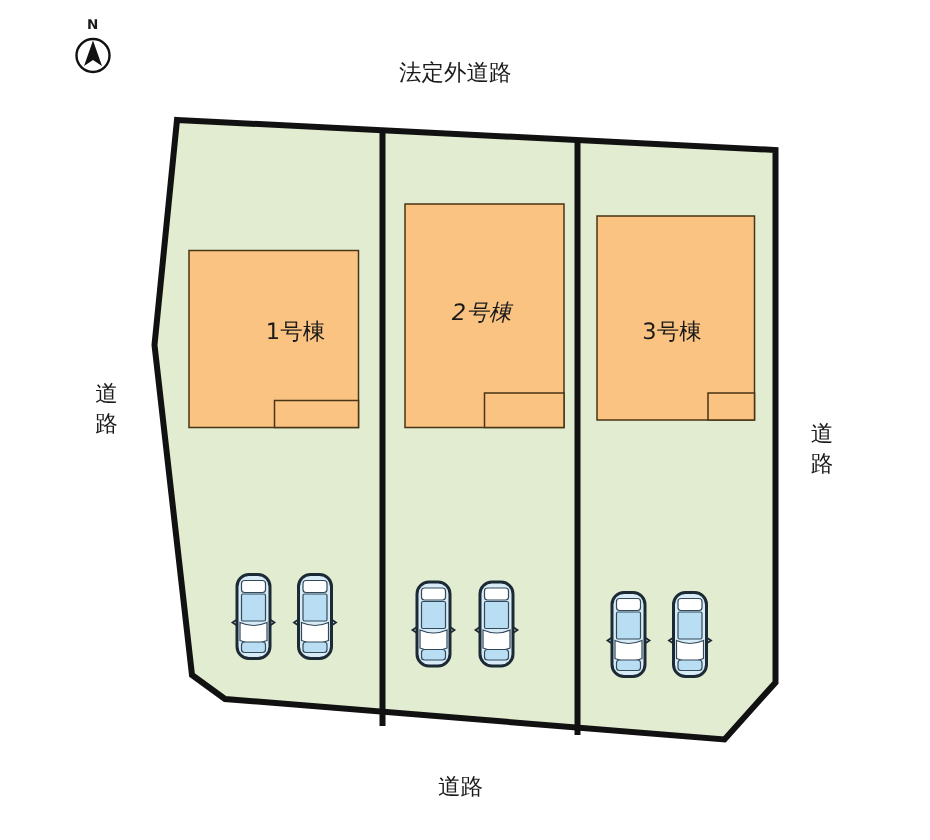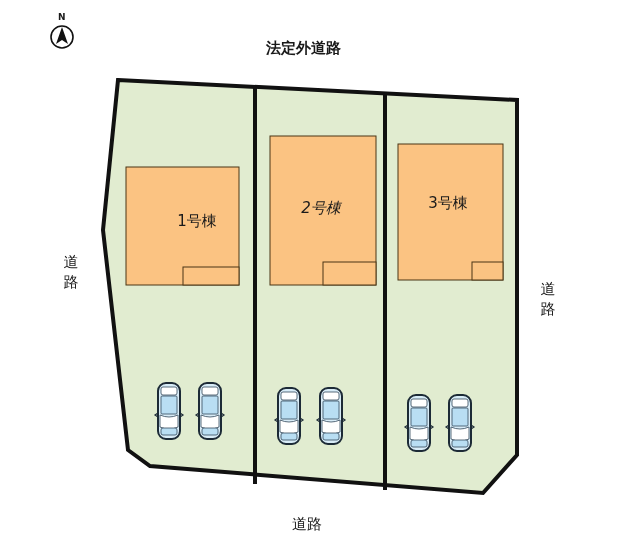--- a/index.html
+++ b/index.html
@@ -60,23 +60,23 @@
   </g>
 
   <g>
     <circle cx="62" cy="37" r="11" fill="#ffffff" stroke="#111111" stroke-width="1.6"></circle>
     <path d="M62 27 L56 44 L62 40 L68 44 Z" fill="#111111"></path>
   </g>
 </svg>
 
 <div class="label" style="left:58px;top:12px;font-size:9px;font-weight:bold;">N</div>
 
-<div class="label" style="left:266px;top:39px;font-weight:bold;">法定外道路</div>
+<div class="label" style="left:266px;top:39px;">法定外道路</div>
 
 <div class="vlabel" style="left:62px;top:252px;">道路</div>
 
 <div class="vlabel" style="left:539px;top:279px;">道路</div>
 
 <div class="label" style="left:292px;top:515px;">道路</div>
 
 <div class="bldlabel" style="left:162px;top:212px;width:70px;">1号棟</div>
 <div class="bldlabel" style="left:286px;top:199px;width:70px;font-style:italic;">2号棟</div>
-<div class="bldlabel" style="left:413px;top:194px;width:70px;">3号棟</div>
+<div class="bldlabel" style="left:413px;top:212px;width:70px;">3号棟</div>
 
 </body></html>

